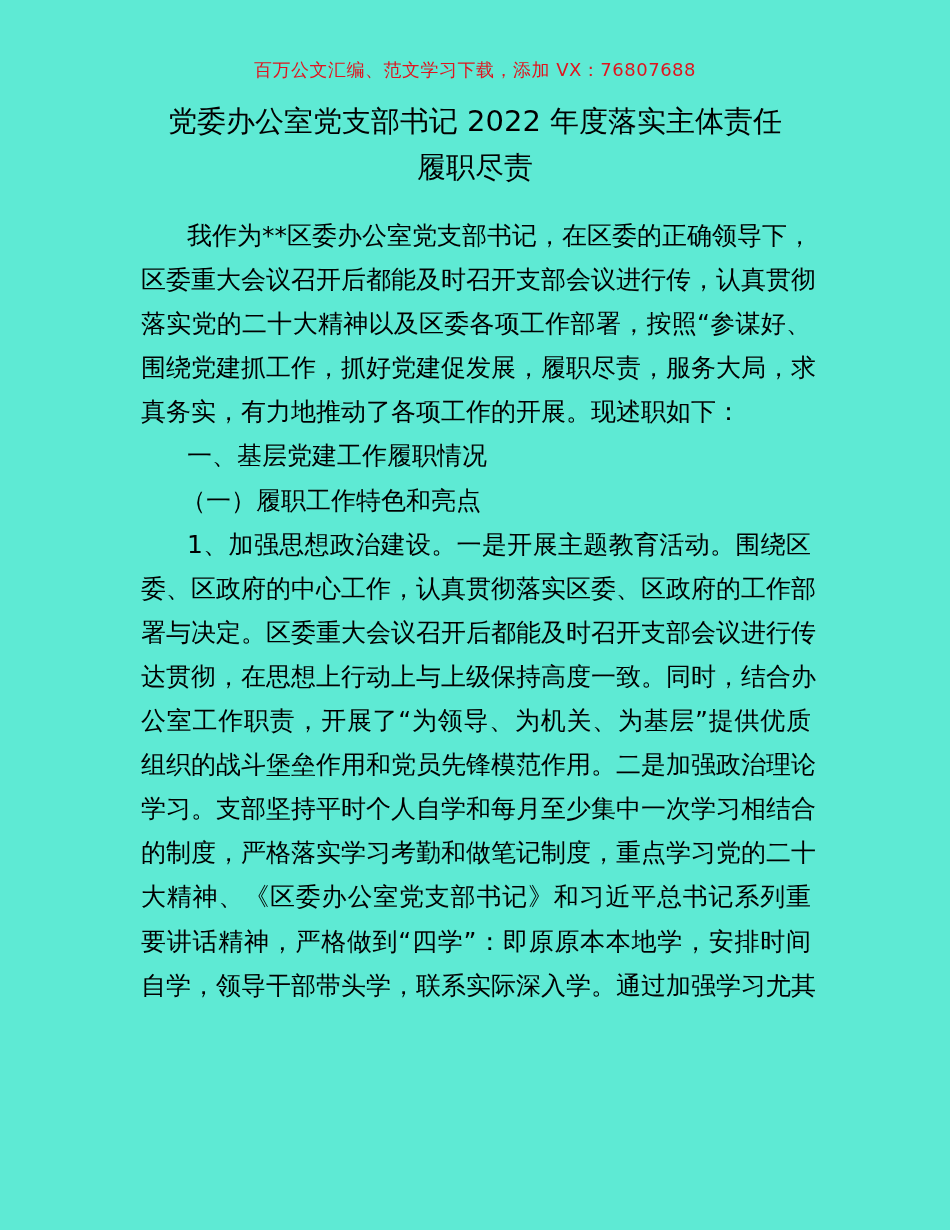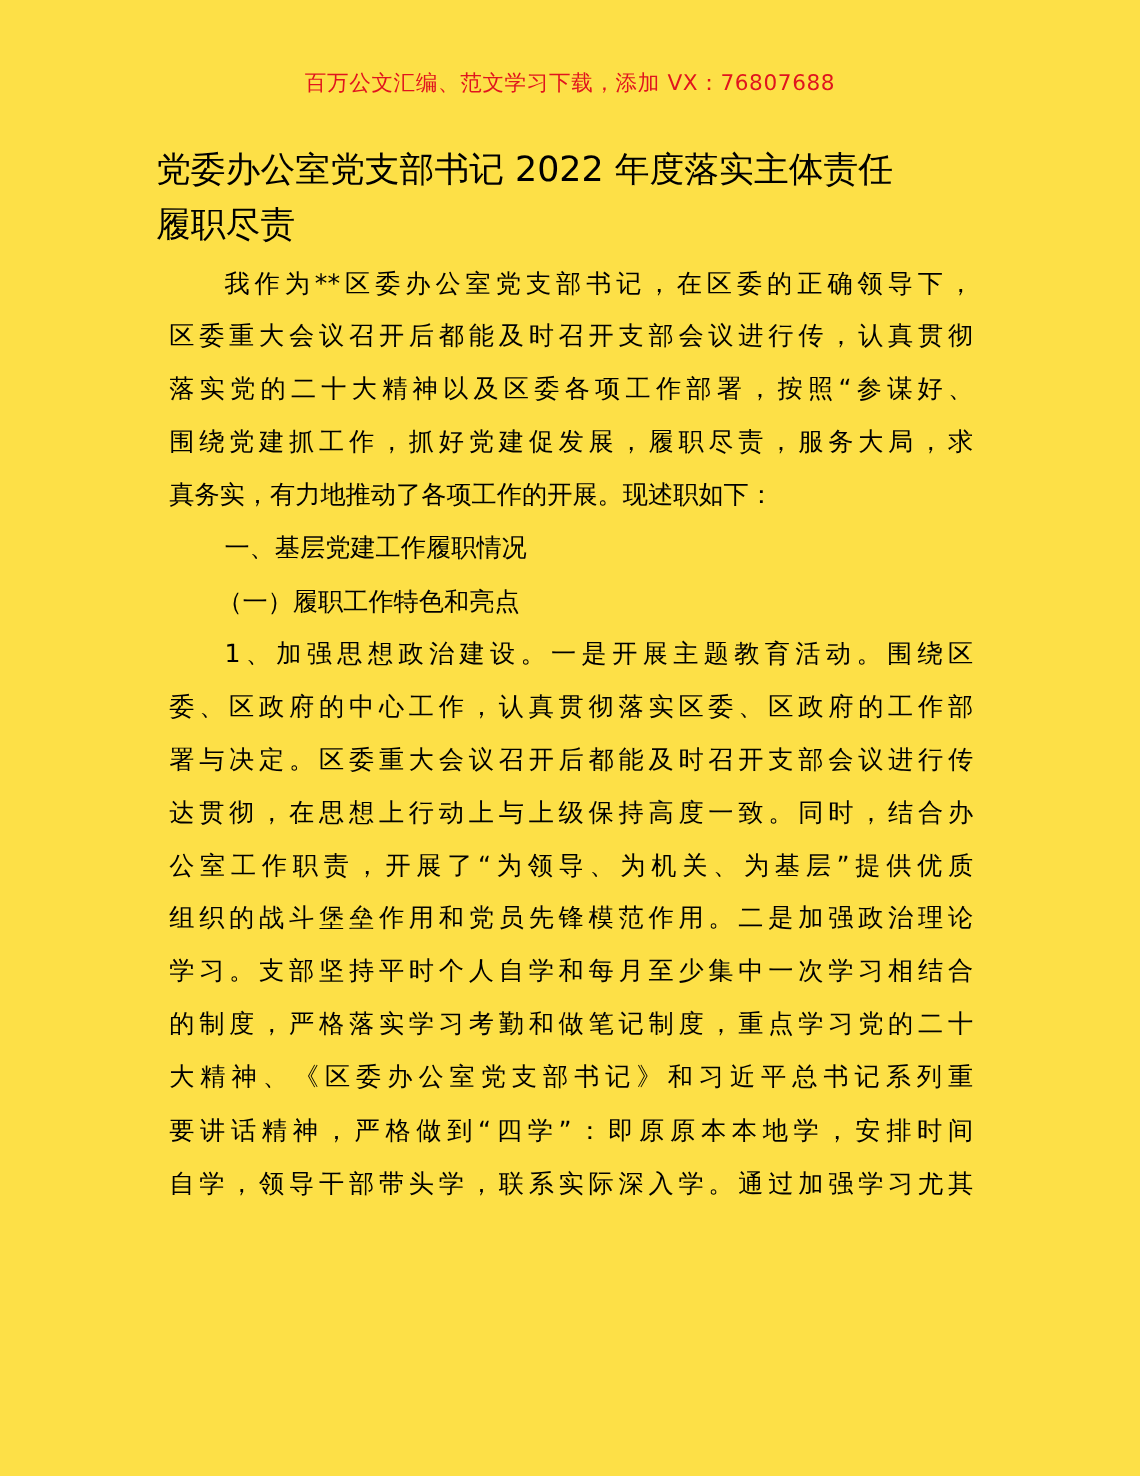--- a/index.html
+++ b/index.html
@@ -13,49 +13,49 @@
       position: relative;
       overflow: hidden;
       font-family: "DejaVu Sans", "Liberation Sans", sans-serif;
       color: #000000;
     }
     .page {
       position: absolute;
       left: 0; top: 0;
       width: 950px;
       height: 1230px;
-      background: #fde047;
+      background: #5eead4;
     }
     .watermark-header {
       position: absolute;
       top: 56px;
       left: 0;
       width: 950px;
       text-align: center;
       font-size: 18px;
       line-height: 28px;
       color: #e0141e;
       letter-spacing: 0.5px;
     }
     .doc-title {
       position: absolute;
-      top: 118px;
+      top: 98px;
       left: 130px;
       width: 690px;
-      text-align: left;
+      text-align: center;
       font-size: 29px;
       line-height: 46px;
       color: #000;
     }
     .body-text {
       position: absolute;
       left: 141px;
       width: 670px;
       top: 214px;
-      font-size: 21px;
+      font-size: 25px;
       line-height: 44.1px;
       text-align: justify;
       text-justify: inter-character;
       letter-spacing: 0px;
     }
     .line {
       display: block;
       white-space: nowrap;
       text-align-last: justify;
       text-align: justify;

